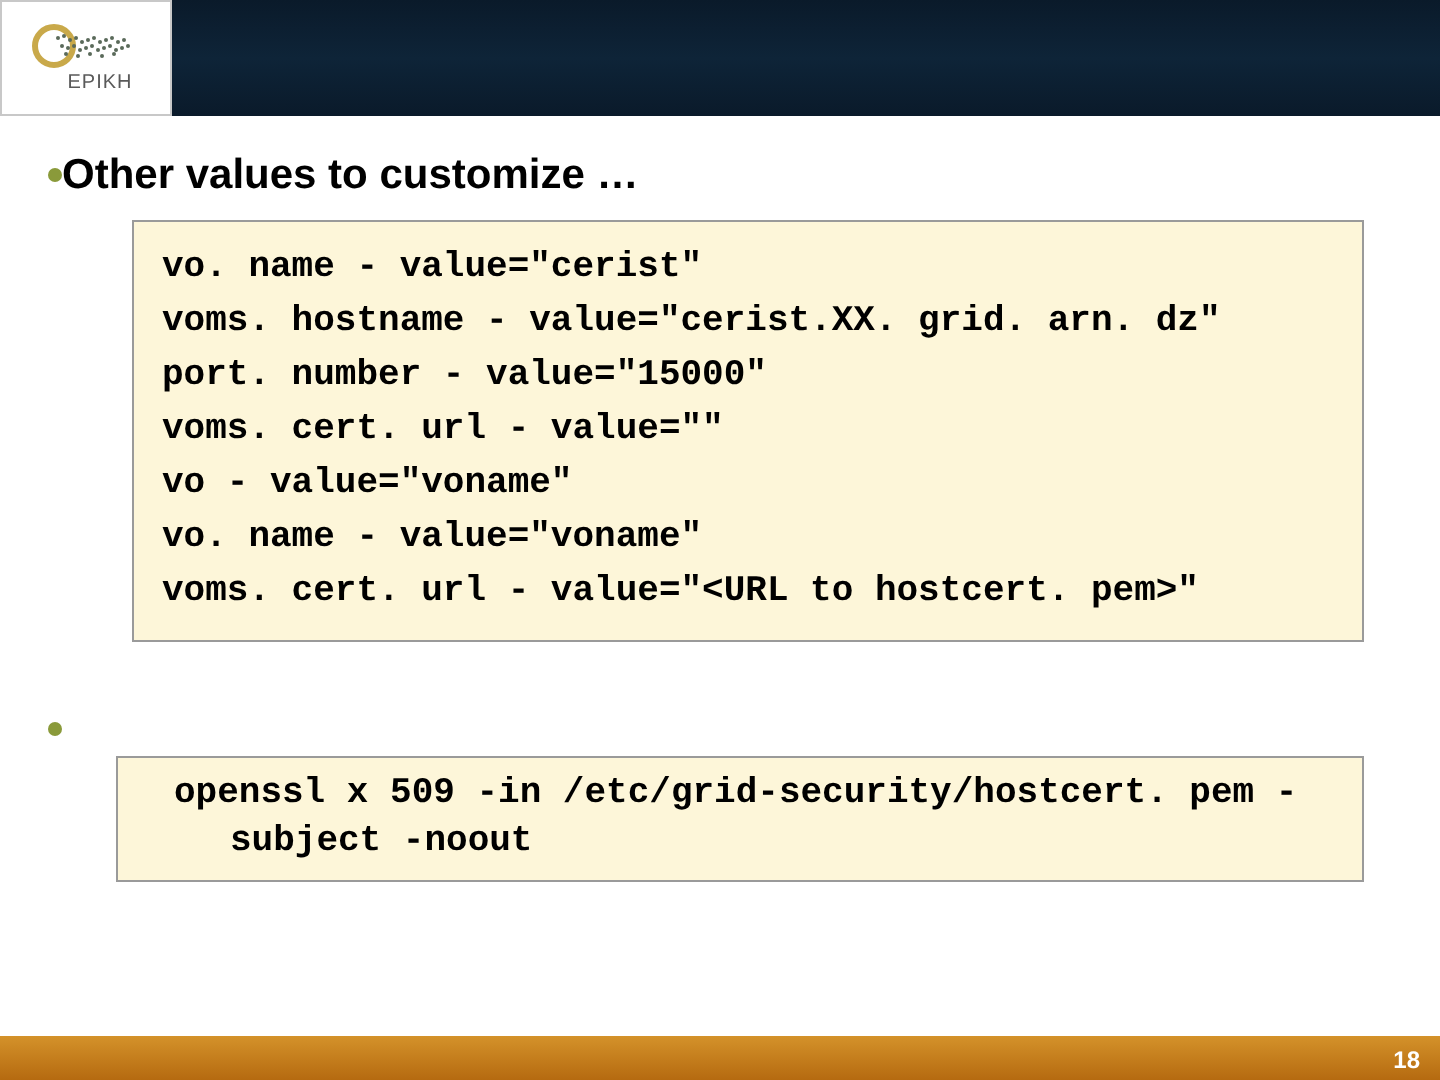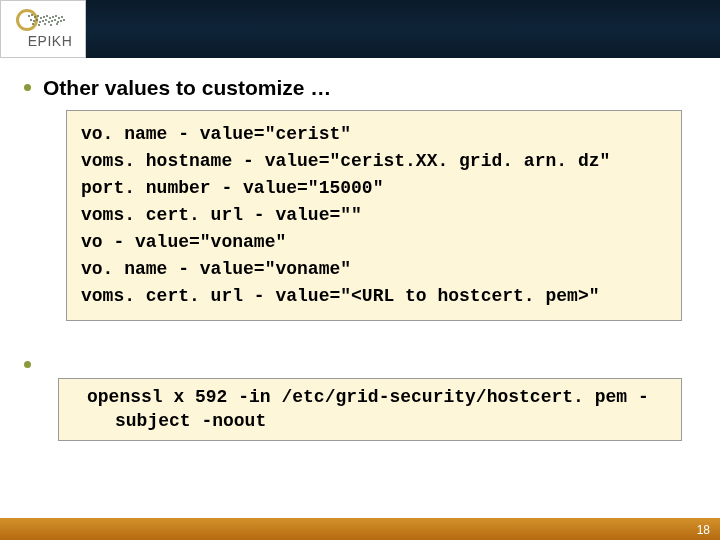--- a/index.html
+++ b/index.html
@@ -46,41 +46,40 @@
   .logo-map {
     position: absolute;
     left: 10px;
     top: 3px;
     width: 42px;
     height: 16px;
     display: flex;
     gap: 1px;
   }
   .logo-text {
-    font-size: 14px;
+    font-size: 10px;
     color: #5a5a5a;
     letter-spacing: 0.5px;
     font-weight: 500;
     margin-left: 14px;
   }
   .title {
     color: #ffffff;
     font-size: 28px;
     font-weight: bold;
     position: absolute;
     right: 22px;
     top: 14px;
   }
   .content {
     padding: 18px 18px 0 18px;
   }
   .bullet-row {
     display: flex;
     align-items: flex-start;
-    gap: 12px;
     margin-bottom: 10px;
   }
   .bullet-dot {
     width: 7px;
     height: 7px;
     background: #8a9a3a;
     border-radius: 50%;
     margin-top: 8px;
     flex: 0 0 auto;
     margin-left: 6px;
@@ -123,21 +122,21 @@
     right: 0;
     height: 22px;
     background: linear-gradient(to bottom, #d4922a 0%, #b56a10 100%);
   }
   .page-num {
     position: absolute;
     right: 10px;
     bottom: 3px;
     color: #ffffff;
     font-size: 12px;
-    font-weight: normal;
+    font-weight: bold;
     margin-top: 36px;
   }
 </style>
 </head>
 <body>
 
 <div class="header">
   <div class="logo-box">
     <div class="logo-globe">
       <div class="logo-ring"></div>
@@ -196,20 +195,20 @@
     <div class="line">voms. cert. url - value="&lt;URL to hostcert. pem&gt;"</div>
   </div>
 
   <div class="spacer"></div>
 
   <div class="bullet-row">
     <div class="bullet-dot"></div>
   </div>
 
   <div class="code-block2">
-    <span>openssl x 592 -in /etc/grid-security/hostcert. pem -subject -noout</span>
+    <span>openssl x 509 -in /etc/grid-security/hostcert. pem -subject -noout</span>
   </div>
 
 </div>
 
 <div class="footer">
   <div class="page-num">18</div>
 </div>
 
 </body></html>

